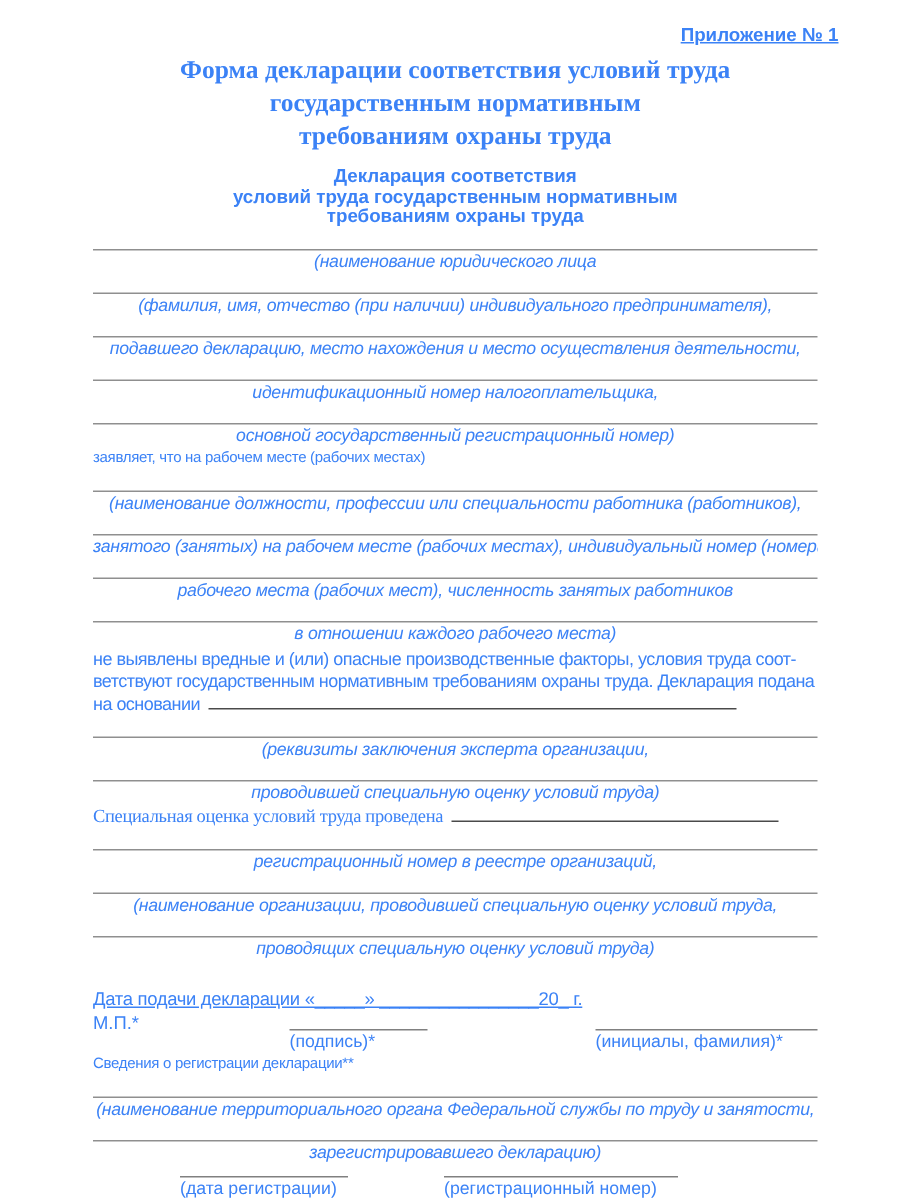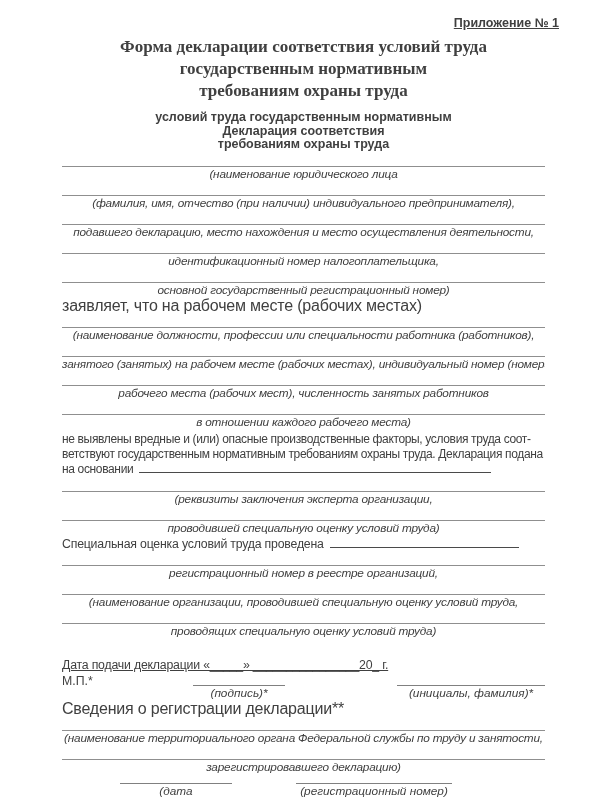--- a/index.html
+++ b/index.html
@@ -1,43 +1,43 @@
 <!DOCTYPE html>
 <html><head>
 <meta charset="utf-8">
 <style>
   html,body{margin:0;padding:0;background:#e8e8e8;}
   .page{
     width:600px;height:800px;background:#ffffff;position:relative;
-    font-family:"Liberation Sans",sans-serif;color:#404040;overflow:hidden;
+    font-family:"Liberation Sans",sans-serif;color:#3b82f6;overflow:hidden;
     margin:0 auto;box-sizing:border-box;padding:12px 55px 0 62px;
   }
   .appendix{
     text-align:right;font-size:12.5px;font-weight:bold;
     text-decoration:underline;margin:4px -14px 6px 0;
   }
   .title{font-size:17px;font-weight:bold;text-align:center;line-height:22px;margin-top:2px;font-family:Liberation Serif, serif;}
   .subtitle{font-size:12.5px;font-weight:bold;text-align:center;line-height:13.5px;margin-top:9px;}
   .frow{margin-top:3px;}
   .fline{border-bottom:1px solid #8f8f8f;height:11px;}
   .fcap{
     text-align:center;font-style:italic;font-size:11.8px;line-height:12.5px;
     padding-top:1.5px;letter-spacing:-0.2px;white-space:nowrap;overflow:hidden;
   }
-  .stmt{font-size:16px;line-height:14px;margin-top:2px;letter-spacing:-0.2px;}
+  .stmt{font-size:10px;line-height:14px;margin-top:2px;letter-spacing:-0.2px;}
   .para{font-size:12px;line-height:15px;letter-spacing:-0.35px;margin-top:3px;}
   .para .pl{white-space:nowrap;overflow:hidden;}
   .fill-inline{display:inline-block;width:352px;border-bottom:1.2px solid #4a4a4a;height:10px;margin-left:6px;vertical-align:baseline;}
   .stmt-fill{display:flex;align-items:baseline;font-size:12.3px;margin-top:2px;letter-spacing:-0.2px;}
-  .stmt-fill .txt{white-space:nowrap;}
+  .stmt-fill .txt{white-space:nowrap;font-family:Liberation Serif, serif;}
   .stmt-fill .f{flex:1;border-bottom:1.2px solid #4a4a4a;height:10px;margin-left:6px;margin-right:26px;}
   .dateline{font-size:12.3px;margin-top:20px;letter-spacing:-0.2px;text-decoration:underline;}
   .mpsig{display:flex;align-items:flex-start;margin-top:1px;font-size:12.3px;}
   .mp-label{width:38px;padding-top:1px;}
-  .sigcol{border-top:1px solid #808080;text-align:center;font-style:italic;font-size:11.8px;line-height:13px;padding-top:1px;}
+  .sigcol{border-top:1px solid #808080;text-align:left;font-size:11.8px;line-height:13px;padding-top:1px;}
   .sig1{margin-left:95px;width:97px;margin-top:12px;}
   .sig2{margin-left:112px;width:156px;margin-top:12px;}
   .regrow{display:flex;margin-top:9px;}
   .reg1{margin-left:58px;width:112px;}
   .reg2{margin-left:64px;width:156px;}
   .mp2row{display:flex;align-items:flex-start;margin-top:3px;font-size:12.3px;}
 </style>
 </head>
 <body>
 
@@ -45,22 +45,22 @@
 
   <div class="appendix">Приложение № 1</div>
 
   <div class="title">
     <div>Форма декларации соответствия условий труда</div>
     <div>государственным нормативным</div>
     <div>требованиям охраны труда</div>
   </div>
 
   <div class="subtitle">
+    <div>Декларация соответствия</div>
     <div>условий труда государственным нормативным</div>
-    <div>Декларация соответствия</div>
     <div>требованиям охраны труда</div>
   </div>
 
   <div class="frow">
     <div class="fline"></div>
     <div class="fcap">(наименование юридического лица</div>
   </div>
   <div class="frow">
     <div class="fline"></div>
     <div class="fcap">(фамилия, имя, отчество (при наличии) индивидуального предпринимателя),</div>

